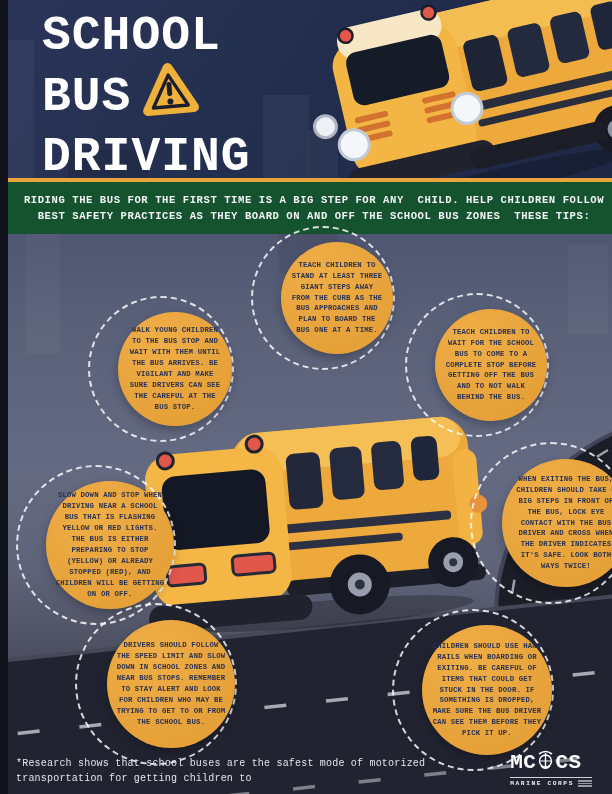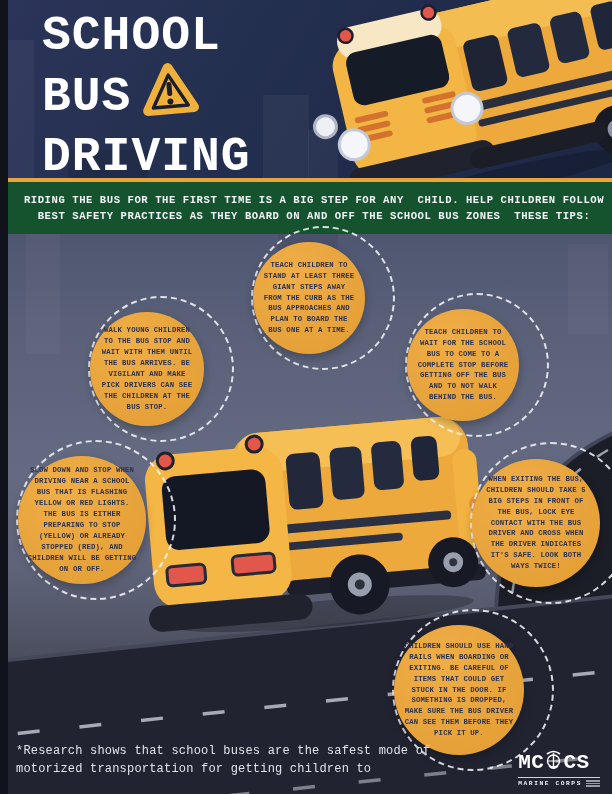--- a/index.html
+++ b/index.html
@@ -43,56 +43,56 @@
     overflow:hidden;
   }
   .mbldg{position:absolute;background:rgba(255,255,255,0.035);}
   .m1{left:18px;top:0;width:34px;height:120px;}
   .m2{left:560px;top:10px;width:40px;height:90px;}
   .m3{left:270px;top:0px;width:60px;height:40px;background:rgba(0,0,0,0.06);}
   .roads{position:absolute;left:0;top:0;width:612px;height:560px;z-index:1;}
   
   .tip{
     position:absolute;border:2px dashed rgba(250,250,252,.85);border-radius:50%;
-    display:flex;align-items:center;justify-content:flex-start;z-index:3;
+    display:flex;align-items:center;justify-content:flex-end;z-index:3;
   }
   .tip-circle{
     border-radius:50%;
     background:radial-gradient(circle at 35% 28%,#f0ae46 0%,#e8a43c 55%,#e29c33 100%);
     display:flex;align-items:center;justify-content:center;
     box-shadow:0 4px 10px rgba(0,0,0,.25);
   }
   .tip-text{
     font-weight:700;color:#2c3252;font-size:7.3px;line-height:1.5;
     letter-spacing:.15px;text-align:center;padding:9px;
   }
   .t1{left:243px;top:226px;width:140px;height:140px;}
   .t1 .tip-circle{width:112px;height:112px;}
   .t2{left:80px;top:296px;width:142px;height:142px;}
   .t2 .tip-circle{width:114px;height:114px;}
   .t3{left:397px;top:293px;width:140px;height:140px;}
   .t3 .tip-circle{width:112px;height:112px;}
-  .t4{left:8px;top:440px;width:156px;height:156px;}
+  .t4{left:8px;top:465px;width:156px;height:156px;}
   .t4 .tip-circle{width:128px;height:128px;}
   .t5{left:462px;top:442px;width:158px;height:158px;}
   .t5 .tip-circle{width:128px;height:128px;}
   .t6{left:67px;top:603px;width:158px;height:158px;}
   .t6 .tip-circle{width:128px;height:128px;}
   .t7{left:384px;top:609px;width:158px;height:158px;}
   .t7 .tip-circle{width:130px;height:130px;}
   
   .hero-bus{position:absolute;left:298px;top:-12px;z-index:2;}
   .center-bus{position:absolute;left:133px;top:172px;z-index:2;}
   
   .footnote{
-    position:absolute;left:8px;bottom:16px;width:440px;z-index:5;
-    color:#e3e4ea;font-size:12px;line-height:1.5;letter-spacing:.2px;
+    position:absolute;left:8px;bottom:8px;width:440px;z-index:5;
+    color:#e3e4ea;font-size:10px;line-height:1.5;letter-spacing:.2px;
   }
   .logo{
-    position:absolute;right:20px;bottom:7px;z-index:5;color:#ffffff;
+    position:absolute;right:28px;bottom:7px;z-index:5;color:#ffffff;
     display:flex;flex-direction:column;align-items:flex-start;
   }
   .logo-top{display:flex;align-items:center;font-weight:700;font-size:21px;letter-spacing:.5px;line-height:20px;}
   .logo-sub{display:flex;align-items:center;margin-top:2px;border-top:1px solid rgba(255,255,255,.8);padding-top:2px;width:100%;}
   .logo-sub-text{font-size:6.2px;font-weight:700;letter-spacing:1.6px;color:#f0f1f4;}
   .logo-fine{display:flex;flex-direction:column;gap:1px;margin-left:4px;}
   .logo-fine span{display:block;width:14px;height:1.5px;background:rgba(255,255,255,.55);}
 </style>
 </head>
 <body>
@@ -242,36 +242,41 @@
     </div>
   </div>
 
   <div class="tip t1">
     <div class="tip-circle">
       <div class="tip-text">TEACH CHILDREN TO STAND AT LEAST THREE GIANT STEPS AWAY FROM THE CURB AS THE BUS APPROACHES AND PLAN TO BOARD THE BUS ONE AT A TIME.</div>
     </div>
   </div>
   <div class="tip t2">
     <div class="tip-circle">
-      <div class="tip-text">WALK YOUNG CHILDREN TO THE BUS STOP AND WAIT WITH THEM UNTIL THE BUS ARRIVES. BE VIGILANT AND MAKE PICK DRIVERS CAN SEE THE CHILDREN AT THE BUS STOP.</div>
+      <div class="tip-text">WALK YOUNG CHILDREN TO THE BUS STOP AND WAIT WITH THEM UNTIL THE BUS ARRIVES. BE VIGILANT AND MAKE SURE DRIVERS CAN SEE THE CAREFUL AT THE BUS STOP.</div>
     </div>
   </div>
   <div class="tip t3">
     <div class="tip-circle">
       <div class="tip-text">TEACH CHILDREN TO WAIT FOR THE SCHOOL BUS TO COME TO A COMPLETE STOP BEFORE GETTING OFF THE BUS AND TO NOT WALK BEHIND THE BUS.</div>
     </div>
   </div>
   <div class="tip t4">
     <div class="tip-circle">
       <div class="tip-text">SLOW DOWN AND STOP WHEN DRIVING NEAR A SCHOOL BUS THAT IS FLASHING YELLOW OR RED LIGHTS. THE BUS IS EITHER PREPARING TO STOP (YELLOW) OR ALREADY STOPPED (RED), AND CHILDREN WILL BE GETTING ON OR OFF.</div>
     </div>
   </div>
   <div class="tip t5">
     <div class="tip-circle">
       <div class="tip-text">WHEN EXITING THE BUS, CHILDREN SHOULD TAKE 5 BIG STEPS IN FRONT OF THE BUS, LOCK EYE CONTACT WITH THE BUS DRIVER AND CROSS WHEN THE DRIVER INDICATES IT'S SAFE. LOOK BOTH WAYS TWICE!</div>
+    </div>
+  </div>
+  <div class="tip t6">
+    <div class="tip-circle">
+      <div class="tip-text">DRIVERS SHOULD FOLLOW THE SPEED LIMIT AND SLOW DOWN IN SCHOOL ZONES AND NEAR BUS STOPS. REMEMBER TO STAY ALERT AND LOOK FOR CHILDREN WHO MAY BE TRYING TO GET TO OR FROM THE SCHOOL BUS.</div>
     </div>
   </div>
   <div class="tip t7">
     <div class="tip-circle">
       <div class="tip-text">CHILDREN SHOULD USE HAND RAILS WHEN BOARDING OR EXITING. BE CAREFUL OF ITEMS THAT COULD GET STUCK IN THE DOOR. IF SOMETHING IS DROPPED, MAKE SURE THE BUS DRIVER CAN SEE THEM BEFORE THEY PICK IT UP.</div>
     </div>
   </div>
 
   <div class="footnote">
     <div>*Research shows that school buses are the safest mode of motorized transportation for getting children to</div>

